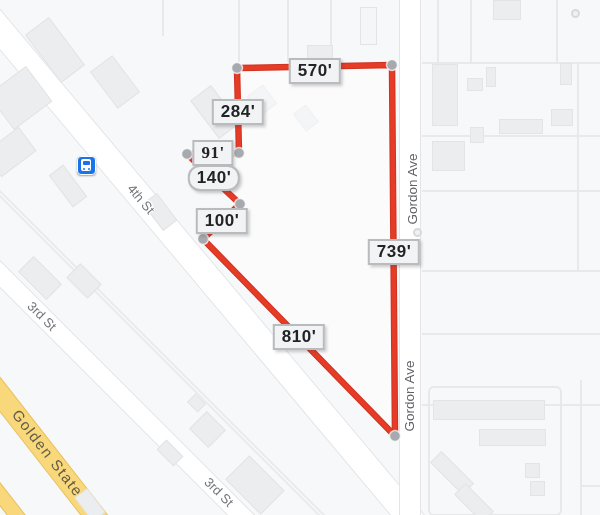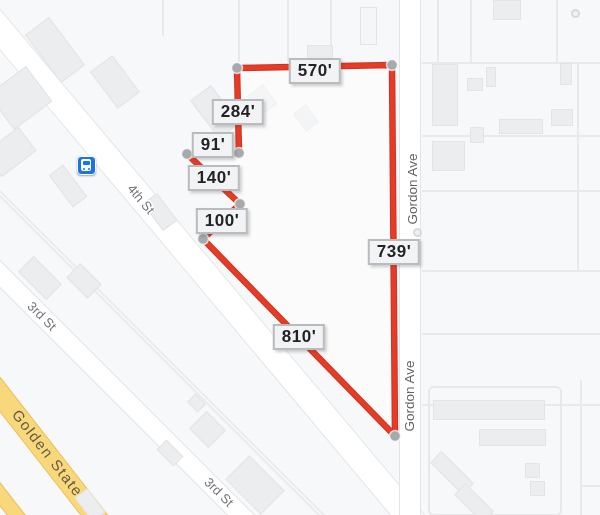--- a/index.html
+++ b/index.html
@@ -142,19 +142,19 @@
       <div class="bus-wheels">
           <span></span>
           <span></span>
         </div>
     </div>
   </div>
 
   <div id="measure-labels">
       <div class="meas-label" style="left: 315px; top: 71px;">570'</div>
       <div class="meas-label" style="left: 238px; top: 112px;">284'</div>
-      <div class="meas-label" style="left: 213px; top: 145px;">91'</div>
-      <div class="meas-label" style="left: 214px; top: 178px;">140'</div>
+      <div class="meas-label" style="left: 213px; top: 153px; font-family: Liberation Serif, serif;">91'</div>
+      <div class="meas-label" style="left: 214px; top: 178px; border-radius: 12px;">140'</div>
       <div class="meas-label" style="left: 222px; top: 221px;">100'</div>
       <div class="meas-label" style="left: 394px; top: 252px;">739'</div>
       <div class="meas-label" style="left: 299px; top: 337px;">810'</div>
     </div>
 </div>
 
 </body></html>

